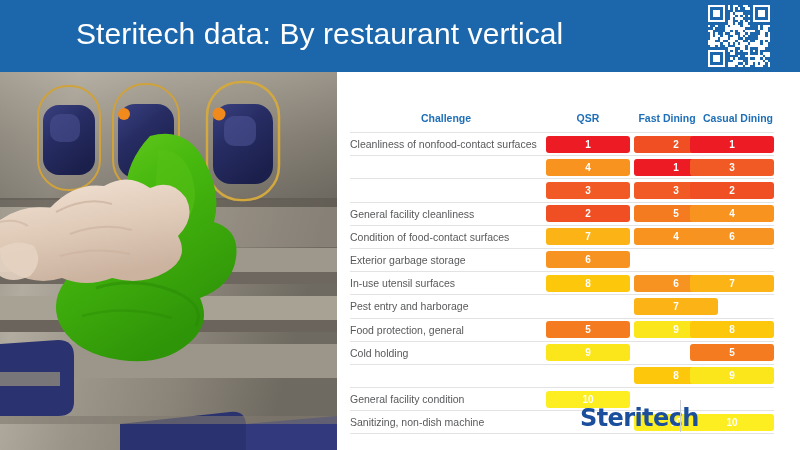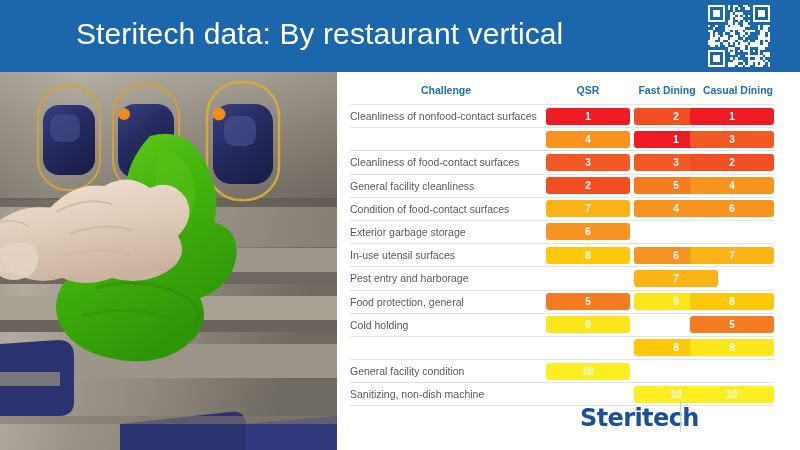--- a/index.html
+++ b/index.html
@@ -39,21 +39,21 @@
     overflow:hidden;
     background:#8a8176;
   }
   .photo svg{display:block;width:337px;height:378px;}
 
   
   .table-wrap{
     position:absolute;left:350px;top:84px;width:424px;
   }
   .thead{
-    height:20px;position:relative;
+    height:20px;position:relative;margin-top:28px;
   }
   .thead .th{
     position:absolute;top:0;
     font-size:10.5px;font-weight:bold;color:#1e6fb8;
     text-align:center;white-space:nowrap;
   }
   .th-challenge{left:0;width:192px;}
   .th-qsr{left:196px;width:84px;}
   .th-fc{left:284px;width:66px;}
   .th-cd{left:352px;width:72px;}
@@ -839,21 +839,20 @@
           <div class="cellbox c-qsr" style="background: rgb(237, 28, 36);">1</div>
           <div class="cellbox c-fc" style="background: rgb(240, 78, 35);">2</div>
           <div class="cellbox c-cd" style="background: rgb(237, 28, 36);">1</div>
         </div>
         <div class="row">
           <div class="cellbox c-qsr" style="background: rgb(247, 147, 30);">4</div>
           <div class="cellbox c-fc" style="background: rgb(237, 28, 36);">1</div>
           <div class="cellbox c-cd" style="background: rgb(241, 90, 36);">3</div>
         </div>
         <div class="row">
-          <div class="label">Cleanliness of food-contact surfaces</div>
           <div class="cellbox c-qsr" style="background: rgb(241, 90, 36);">3</div>
           <div class="cellbox c-fc" style="background: rgb(241, 90, 36);">3</div>
           <div class="cellbox c-cd" style="background: rgb(240, 78, 35);">2</div>
         </div>
         <div class="row">
           <div class="label">General facility cleanliness</div>
           <div class="cellbox c-qsr" style="background: rgb(240, 78, 35);">2</div>
           <div class="cellbox c-fc" style="background: rgb(244, 123, 32);">5</div>
           <div class="cellbox c-cd" style="background: rgb(247, 147, 30);">4</div>
         </div>

